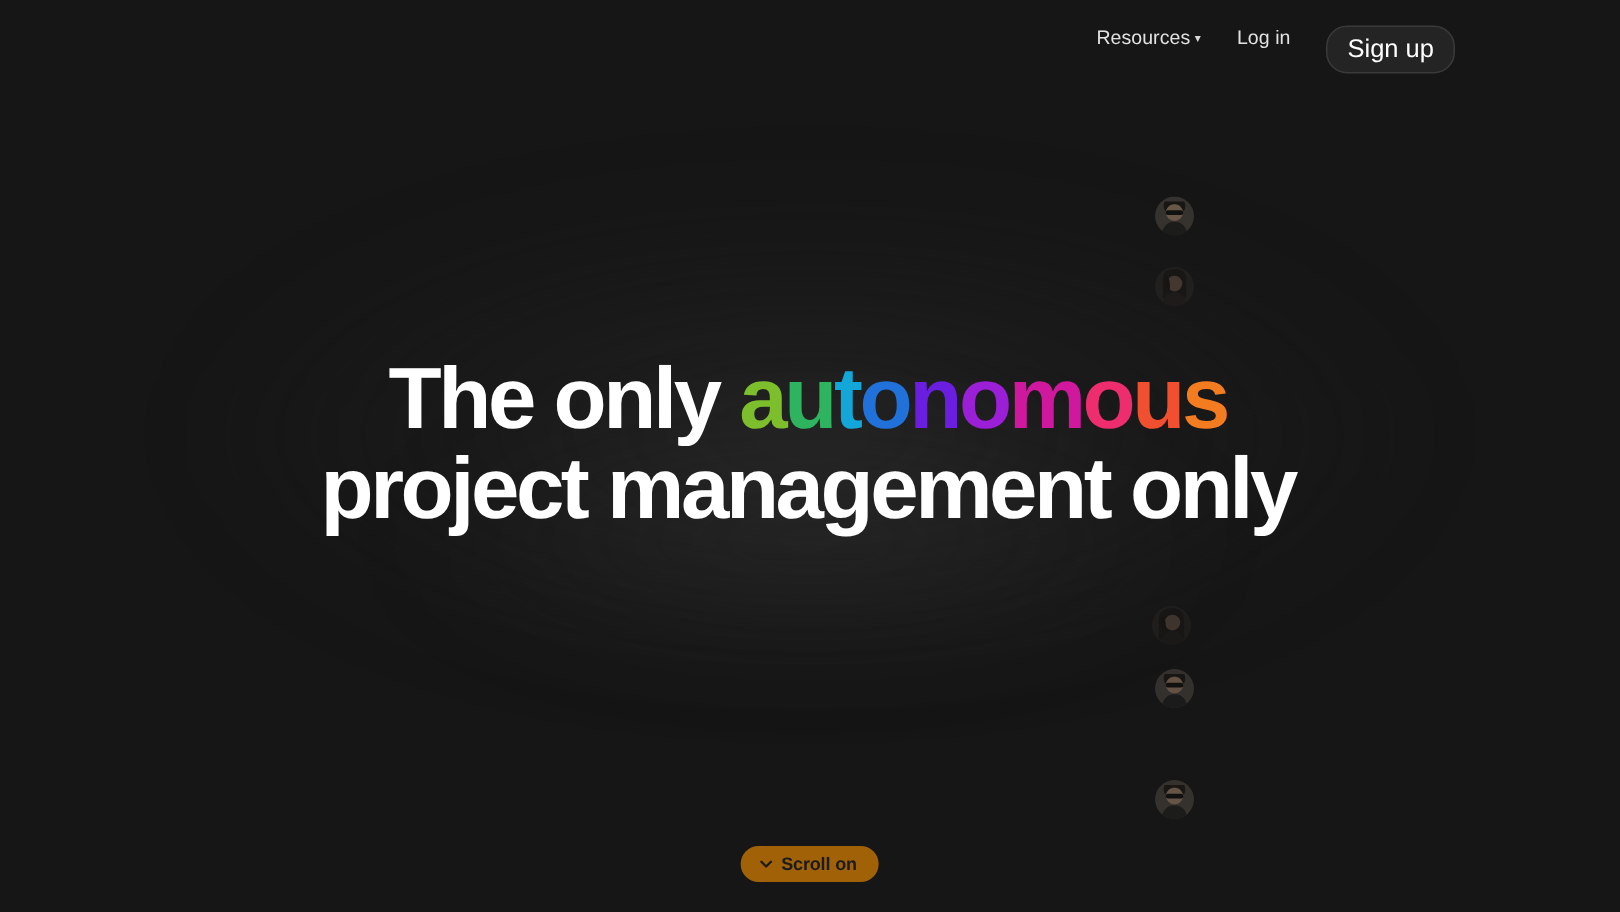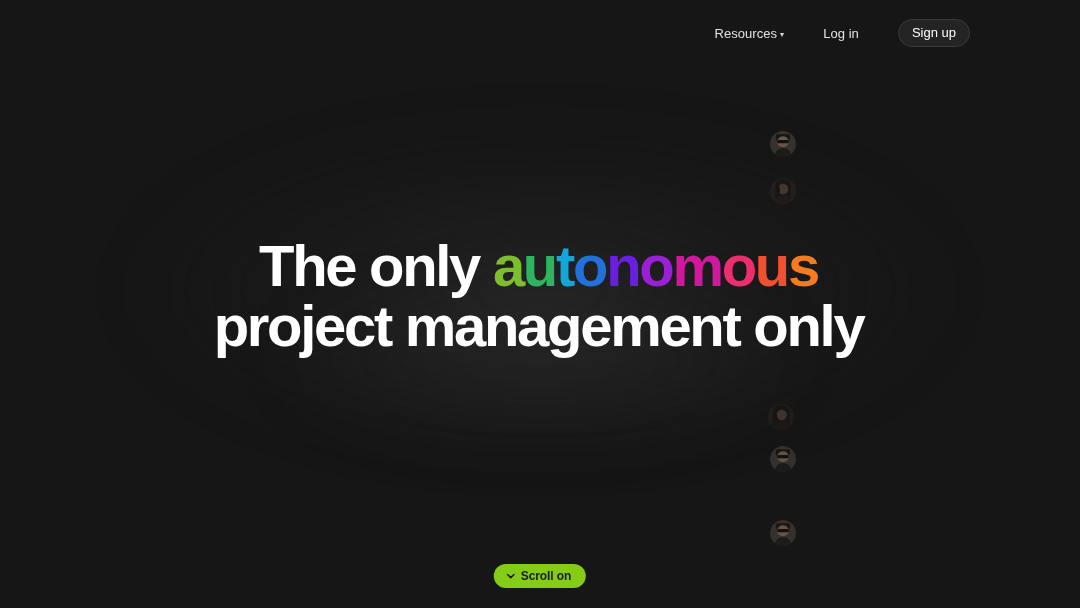--- a/index.html
+++ b/index.html
@@ -74,35 +74,34 @@
     margin-right:21px;
     white-space:nowrap;
     cursor:pointer;
     letter-spacing:0.05px;
   }
   .nav-link:last-child { margin-right:0; }
 
   .nav-right {
     margin-left:auto;
     display:flex;
-    align-items:center;
-    gap:17px;
+    gap:2px;
   }
   .nav-right .nav-link { margin-right:22px; }
   .caret {
     display:inline-block;
     font-size:8px;
     margin-left:3px;
     position:relative;
     top:-1px;
     color:#d8d8d8;
   }
 
   .signup-btn {
-    font-size:13px;
+    font-size:17px;
     color:#ffffff;
     background:#242424;
     border:1px solid #3a3a3a;
     border-radius:14px;
     padding:6px 13px 7px;
     cursor:pointer;
     white-space:nowrap;
     line-height:1;
     font-family:"Liberation Sans", sans-serif;
   }
@@ -145,21 +144,21 @@
 
   
   .scroll-pill {
     position:absolute;
     left:50%;
     transform:translateX(-50%);
     bottom:20px;
     display:flex;
     align-items:center;
     gap:5px;
-    background:#84cc16;
+    background:#a16207;
     color:#1b1b1b;
     border:none;
     border-radius:999px;
     padding:6px 15px 6px 12px;
     font-size:12px;
     font-weight:700;
     letter-spacing:-0.1px;
     cursor:pointer;
     z-index:25;
     font-family:"Liberation Sans", sans-serif;

